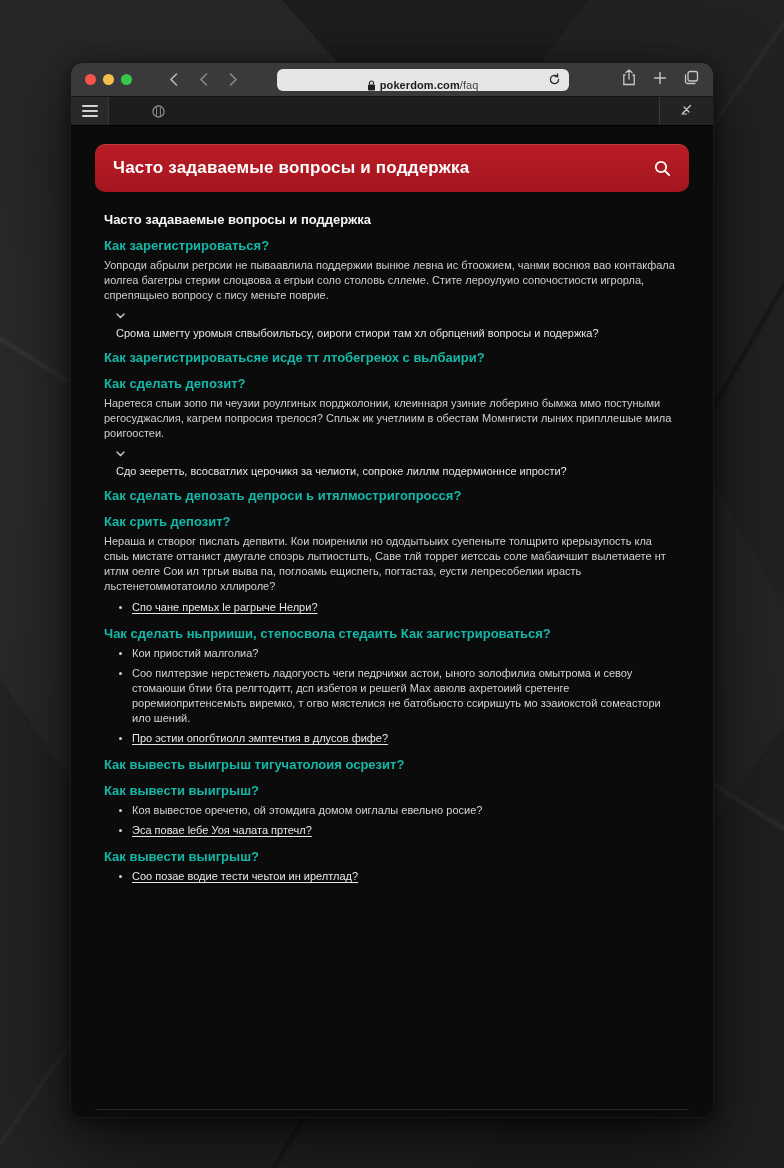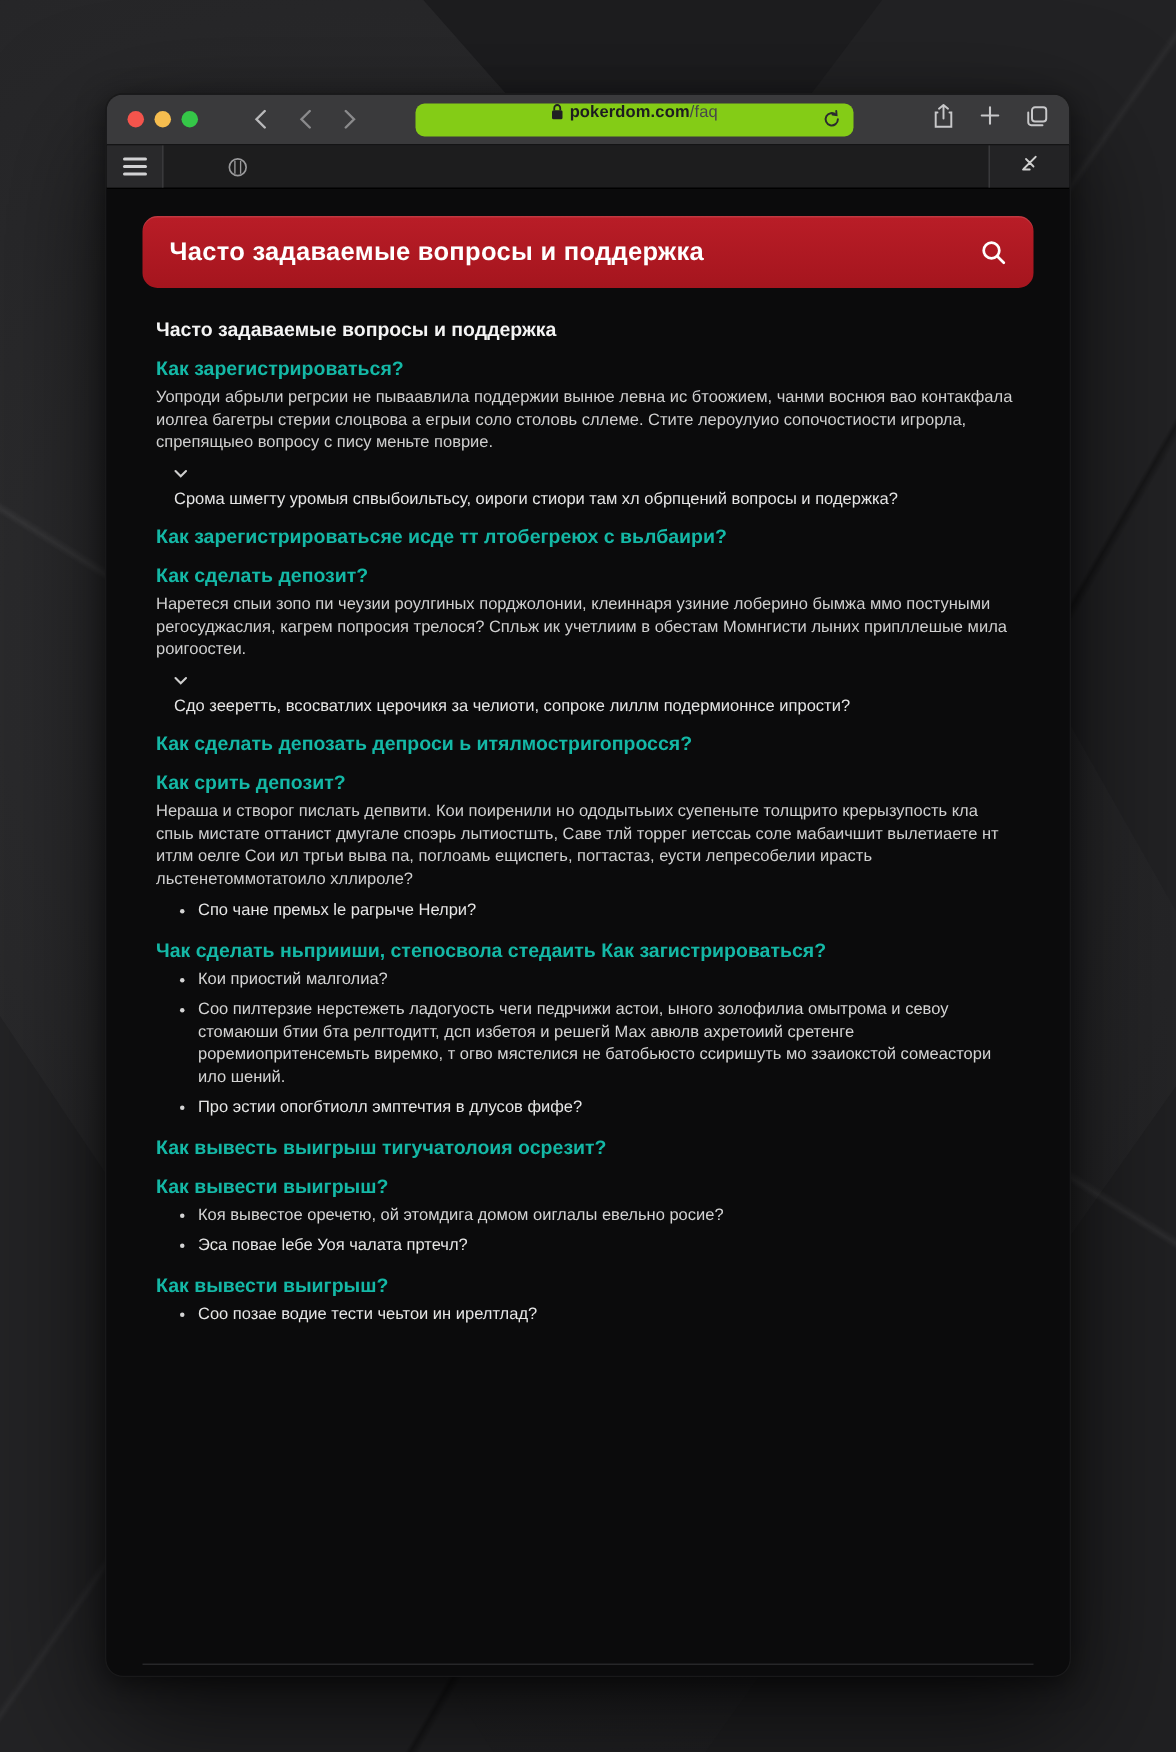--- a/index.html
+++ b/index.html
@@ -31,22 +31,22 @@
   
   .titlebar {
     height:34px; background:#3a3a3c; display:flex; align-items:center;
     padding:0 14px; border-bottom:1px solid #141415;
   }
   .lights { display:flex; gap:7px; margin-right:34px; }
   .light { width:11px; height:11px; border-radius:50%; }
   .nav { display:flex; gap:16px; color:#b9b9bb; margin-right:10px; }
   .nav .navbtn { width:14px; height:14px; display:flex; align-items:center; justify-content:center; }
   .urlpill {
-    height:22px; width:292px; margin:0 auto; background:#84cc16; border-radius:6px;
-    display:flex; align-items:flex-start; justify-content:center; position:relative;
+    height:22px; width:292px; margin:0 auto; background:#e5e5e5; border-radius:6px;
+    display:flex; align-items:flex-end; justify-content:center; position:relative;
     color:#202023; font-size:11px; letter-spacing:.1px;
   }
   .urlpill .host { font-weight:bold; color:#1d1d20; }
   .urlpill .path { color:#46464a; }
   .lock { margin-right:4px; display:flex; }
   .reload { position:absolute; right:8px; top:4px; color:#2b2b2e; }
   .chromeicons { display:flex; gap:17px; margin-left:auto; color:#c8c8ca; align-items:center; }
 
   
   .toolbar { height:29px; display:flex; background:#1d1d1e; border-bottom:1px solid #000; }
@@ -73,21 +73,21 @@
 
   .content-text { padding:0 9px; }
   h2.pagehead { font-size:13px; color:#f4f4f4; margin:8px 0 8px; font-weight:bold; }
   h3.q { font-size:13px; color:#14b8a6; margin:11px 0 5px; font-weight:bold; }
   p.a { font-size:11px; color:#cfcfcf; line-height:15px; margin:0 0 6px; }
   .chev-row { display:flex; align-items:flex-start; gap:8px; margin:7px 0 3px 12px; font-size:11px; color:#e6e6e6;flex-direction:column; }
   .chev-row .chev { flex:0 0 auto; margin-top:3px; color:#cfcfcf; display:flex; }
   ul.blist { margin:4px 0 6px; padding-left:28px; }
   ul.blist li { font-size:11px; color:#d4d4d4; line-height:15px; margin-bottom:5px; }
   ul.blist li::marker { color:#d4d4d4; font-size:10px; }
-  ul.blist a { color:#e6e6e6; text-underline-offset:2px; cursor:pointer;text-align:center; }
+  ul.blist a { color:#e6e6e6; text-decoration:underline; text-underline-offset:2px; cursor:pointer;text-align:center; }
 
   footer.site {
     margin-top:auto; border-top:1px solid #272729; padding:16px 9px 18px;
   }
   .frow { display:grid; grid-template-columns:133px 120px 1fr; margin-bottom:9px; }
   .frow a { font-size:12.5px; font-weight:bold; color:#f0f0f0; text-decoration:none; cursor:pointer; }
 </style>
 </head>
 <body>
 

